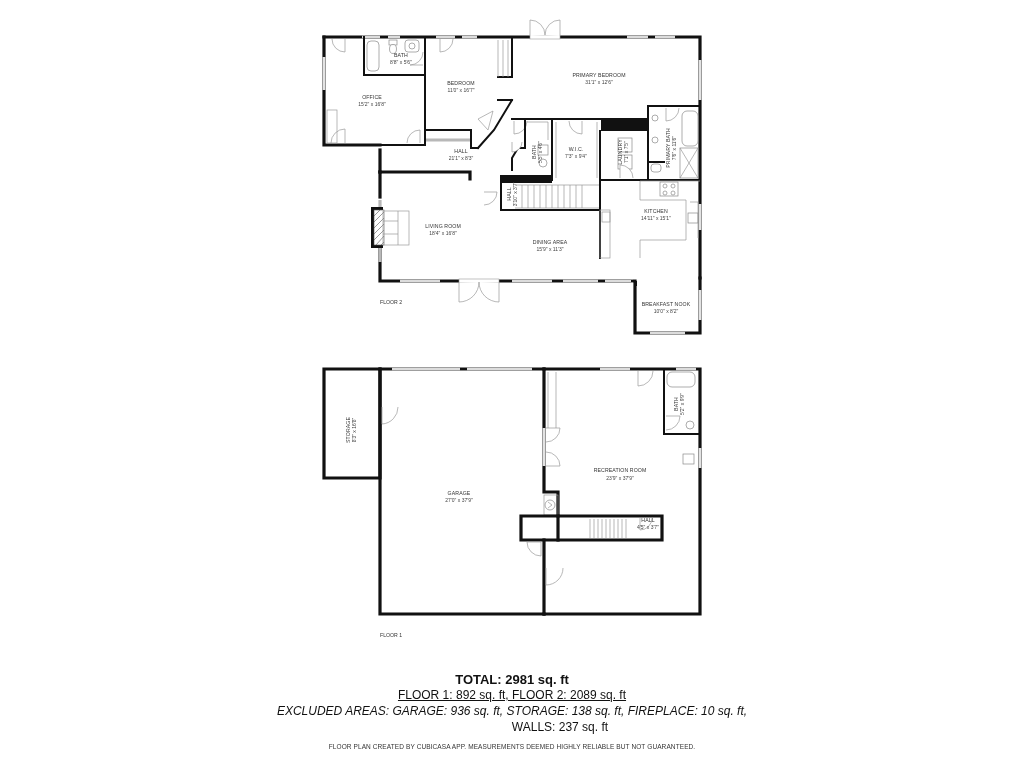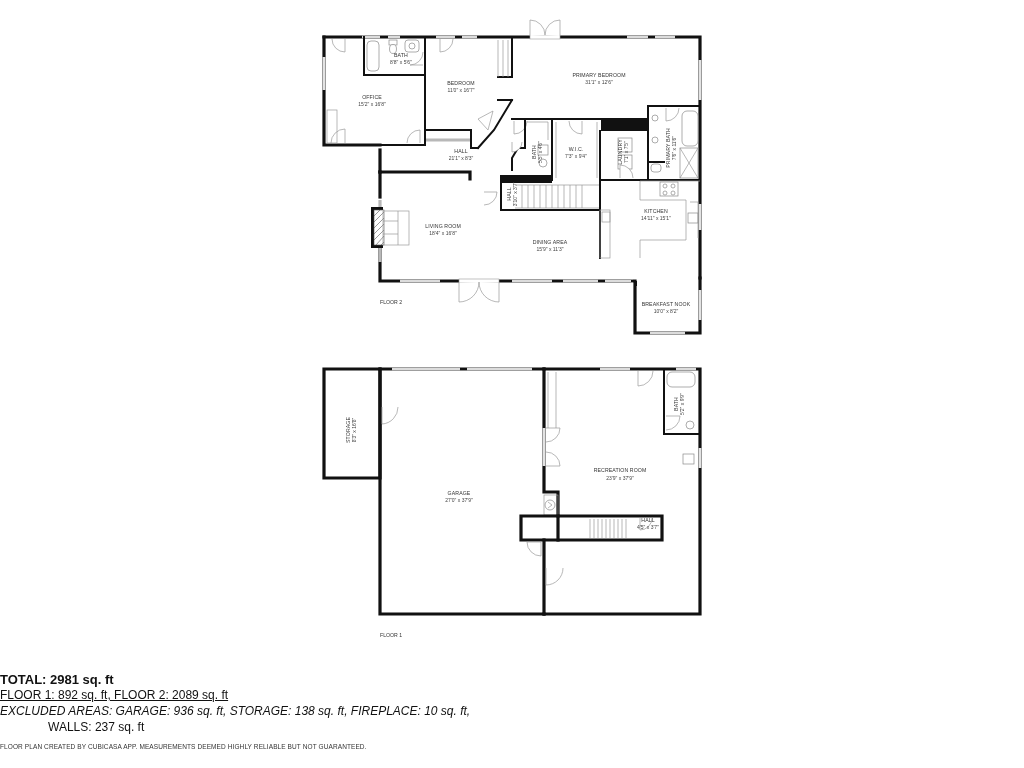--- a/index.html
+++ b/index.html
@@ -8,21 +8,21 @@
   .room-label { font-family:"Liberation Sans", sans-serif; font-size:5.2px; fill:#333; text-anchor:middle; letter-spacing:0.1px; }
   .room-dim { font-family:"Liberation Sans", sans-serif; font-size:5px; fill:#444; text-anchor:middle; }
   .floor-label { font-family:"Liberation Sans", sans-serif; font-size:5.2px; fill:#333; }
   .wall { stroke:#111; stroke-width:3.2; fill:none; stroke-linecap:square; }
   .iwall { stroke:#111; stroke-width:2; fill:none; stroke-linecap:square; }
   .thin { stroke:#9a9a9a; stroke-width:0.7; fill:none; }
   .win { stroke:#b8b8b8; stroke-width:3.2; fill:none; }
   .winline { stroke:#ffffff; stroke-width:1.2; fill:none; }
   .door { stroke:#9a9a9a; stroke-width:0.7; fill:#fff; }
   .fix { stroke:#8a8a8a; stroke-width:0.7; fill:#fff; }
-  .summary { position:absolute; left:0; width:1024px; text-align:left; color:#111; }
+  .summary { position:absolute; left:0; width:1024px; text-align:center; color:#111; }
   .total { top:672px; font-size:13px; font-weight:bold; }
   .line2 { top:688px; font-size:12px;text-decoration:underline; }
   .line3 { top:704px; font-size:12px;font-style:italic; }
   .line4 { top:720px; font-size:12px;padding-left:48px; }
   .credit { top:743px; font-size:6.5px; color:#333; letter-spacing:0.1px; }
 </style>
 </head>
 <body>
 
 <svg id="plan" viewBox="0 0 1024 768" xmlns="http://www.w3.org/2000/svg">

